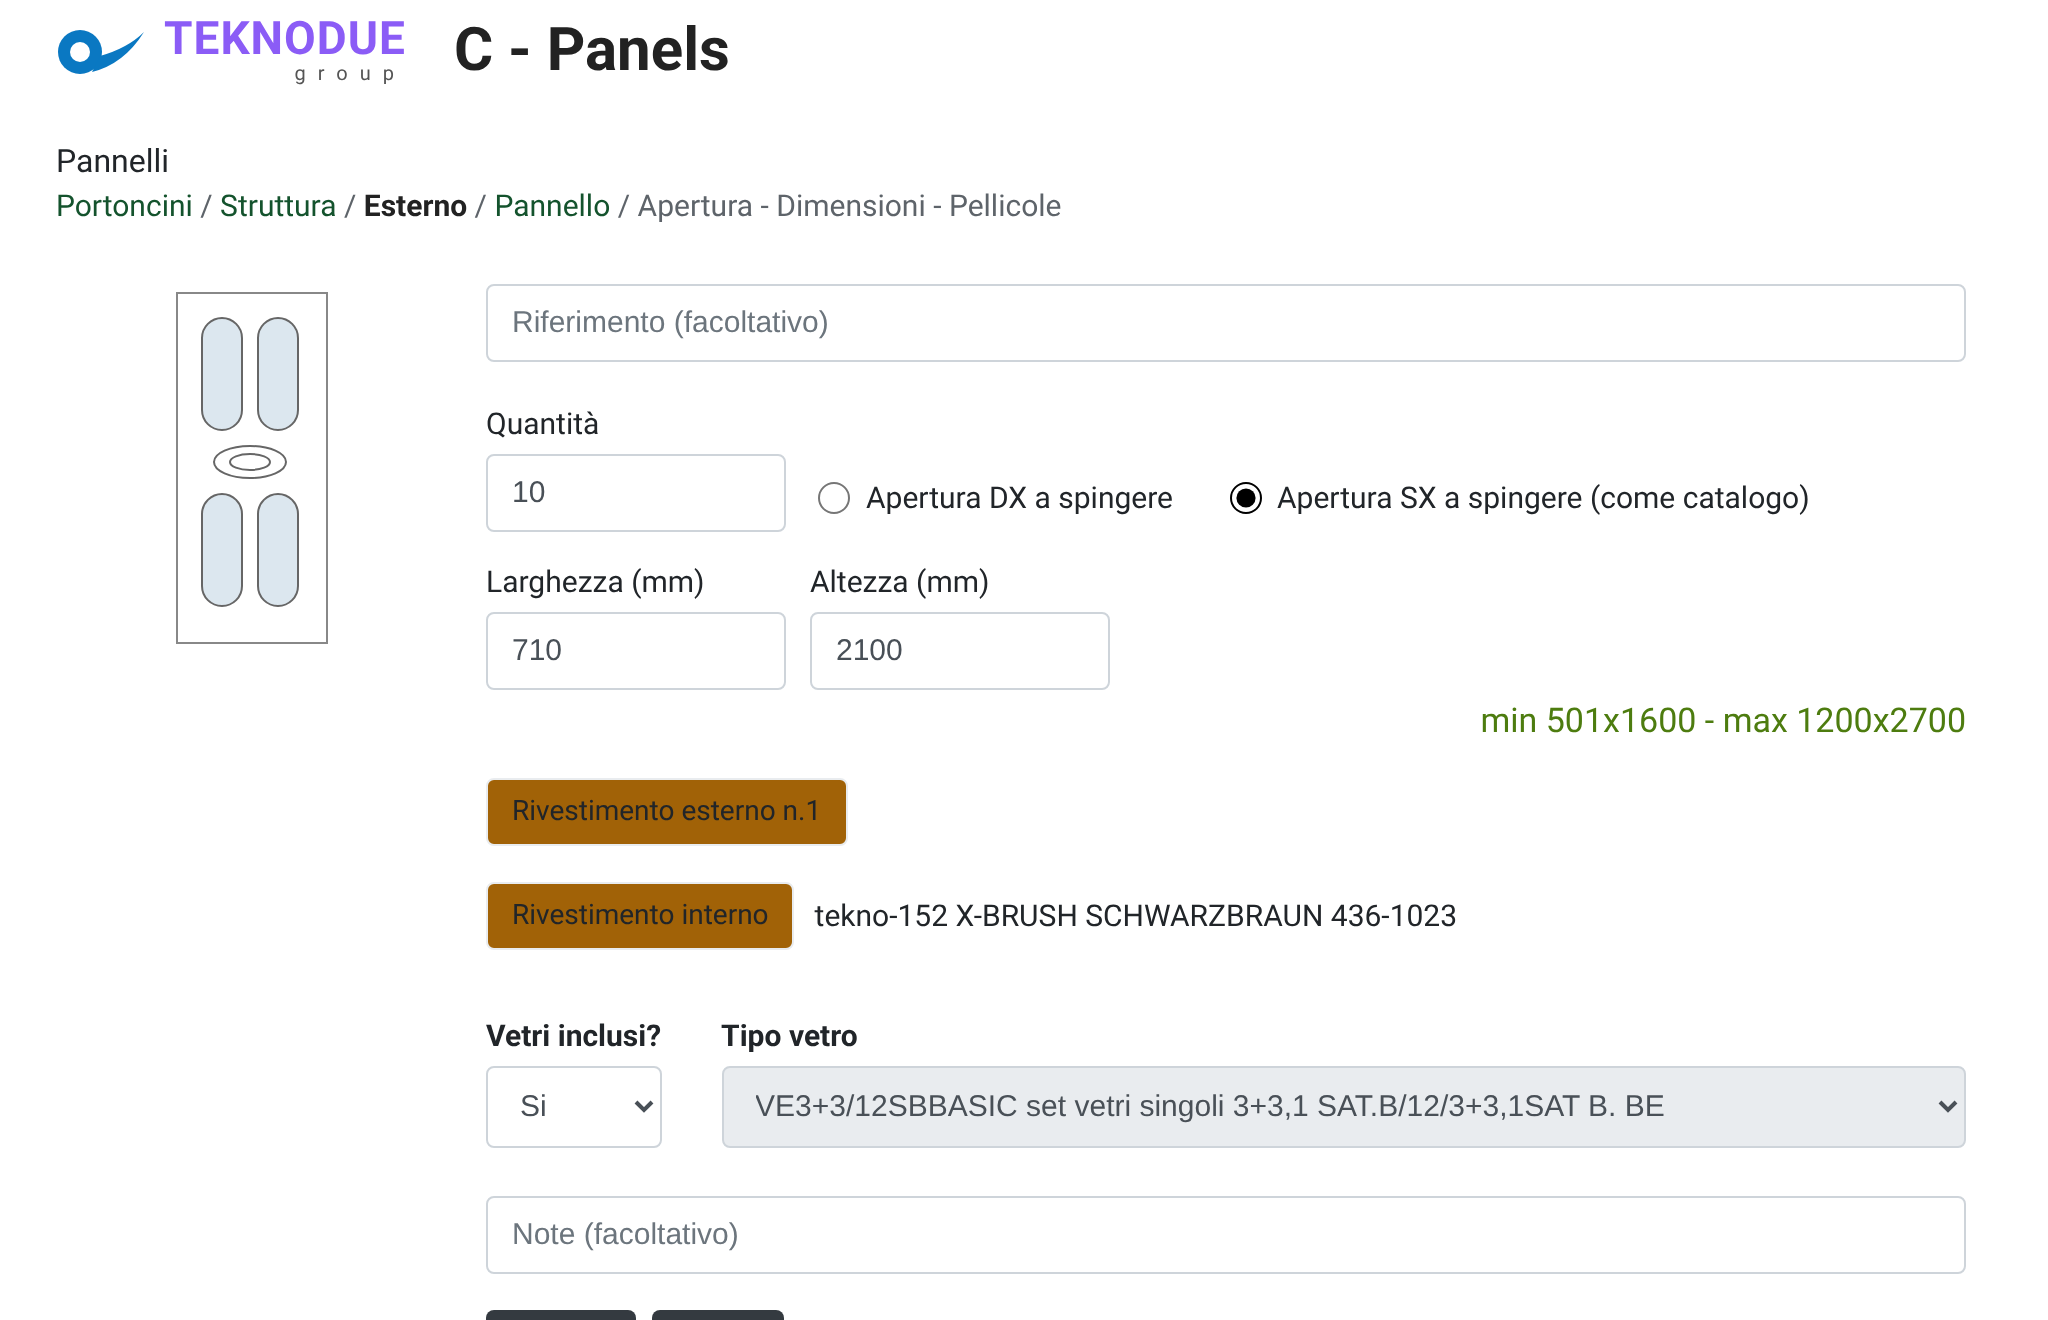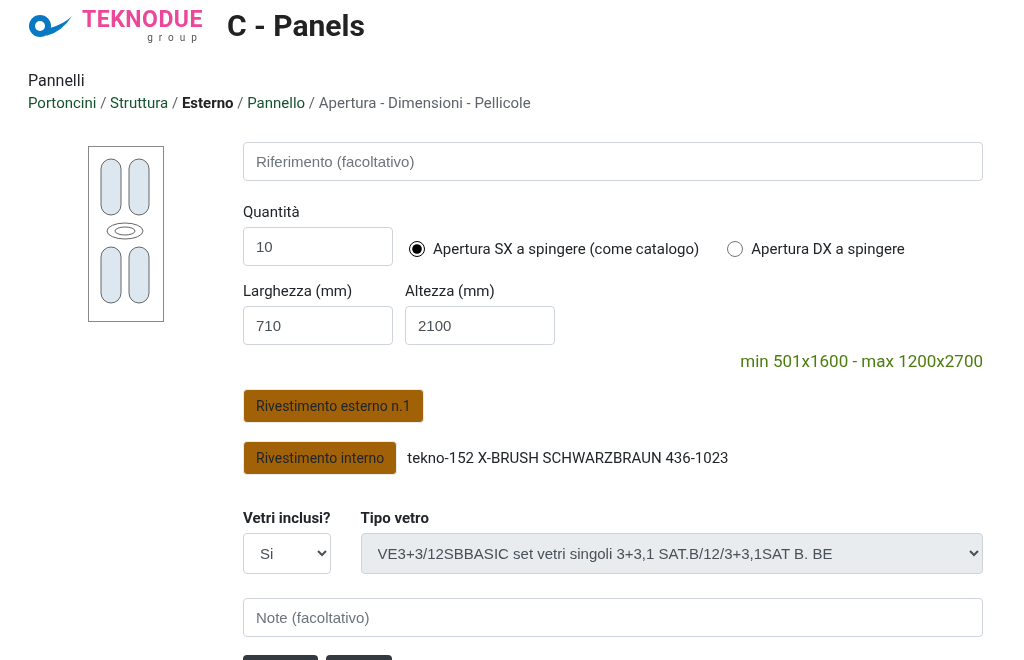--- a/index.html
+++ b/index.html
@@ -28,21 +28,21 @@
     }
     .logo-text {
       display: flex;
       flex-direction: column;
       line-height: 1;
     }
     .logo-text .brand {
       font-weight: 700;
       font-size: 23px;
       letter-spacing: 0.5px;
-      color: #ec4899;
+      color: #8b5cf6;
     }
     .logo-text .sub {
       font-size: 10px;
       letter-spacing: 6px;
       color: #555;
       text-align: right;
       margin-top: 2px;
     }
     .page-title {
       font-size: 30px;
@@ -186,26 +186,26 @@
   <div class="form-col">
     <input class="input-text" placeholder="Riferimento (facoltativo)" style="">
 
     <div class="row">
       <div class="field field-sm">
         <label>Quantità</label>
         <input class="input-text" value="10" style="">
       </div>
       <div class="radio-group">
         <label class="radio-item">
+          <input type="radio" name="ap" style="">
+          <span>Apertura DX a spingere</span>
+        </label>
+        <label class="radio-item">
           <input type="radio" name="ap" checked="" style="">
           <span>Apertura SX a spingere (come catalogo)</span>
-        </label>
-        <label class="radio-item">
-          <input type="radio" name="ap" style="">
-          <span>Apertura DX a spingere</span>
         </label>
       </div>
     </div>
 
     <div class="dim-row">
       <div class="field field-sm">
         <label>Larghezza (mm)</label>
         <input class="input-text" value="710" style="">
       </div>
       <div class="field field-sm">

